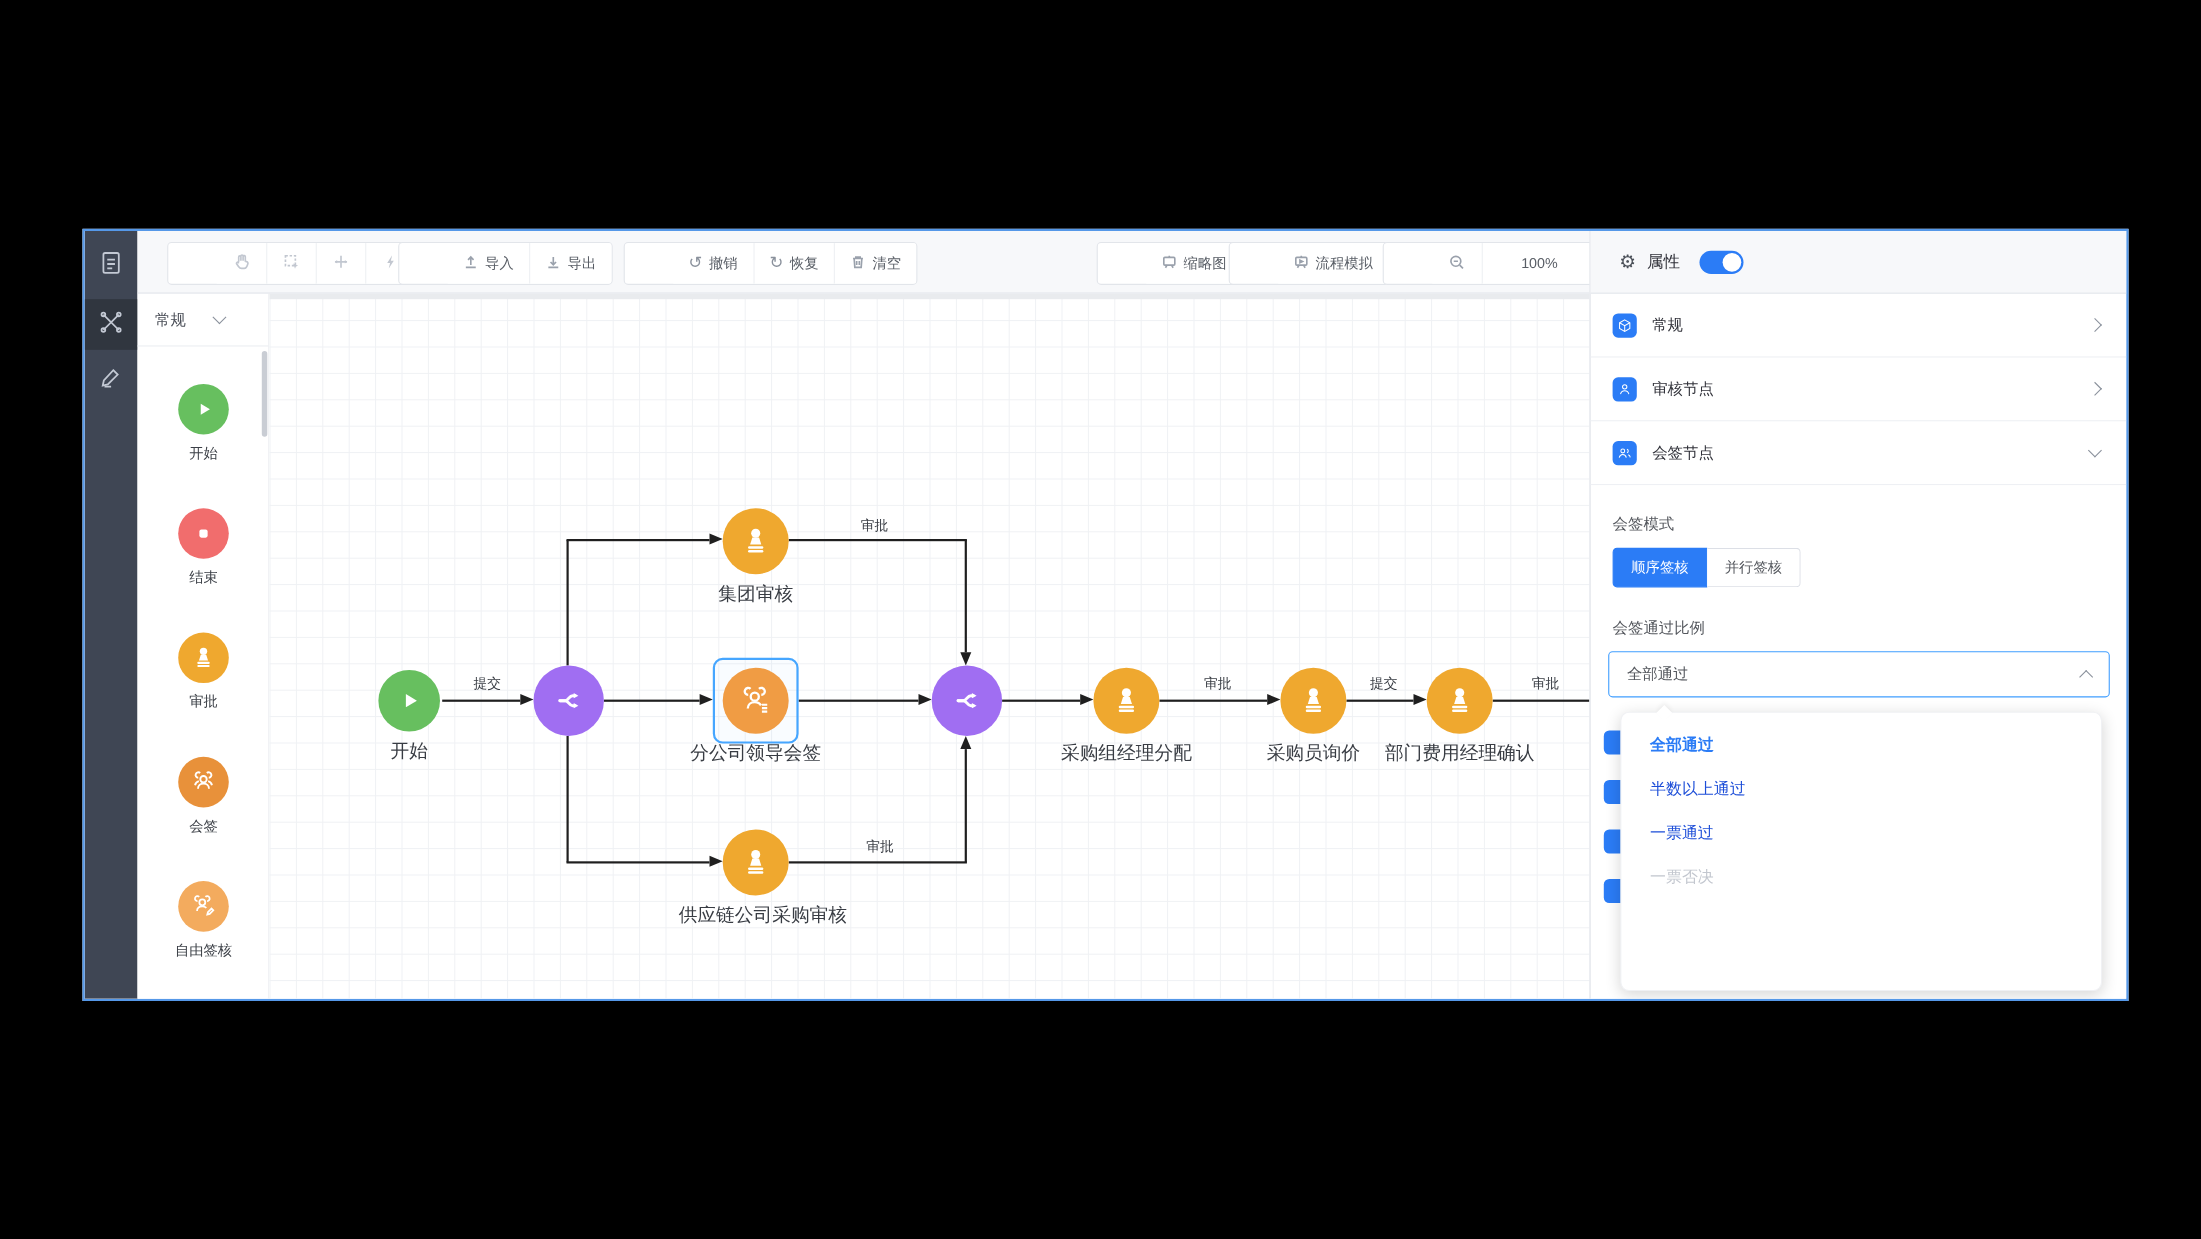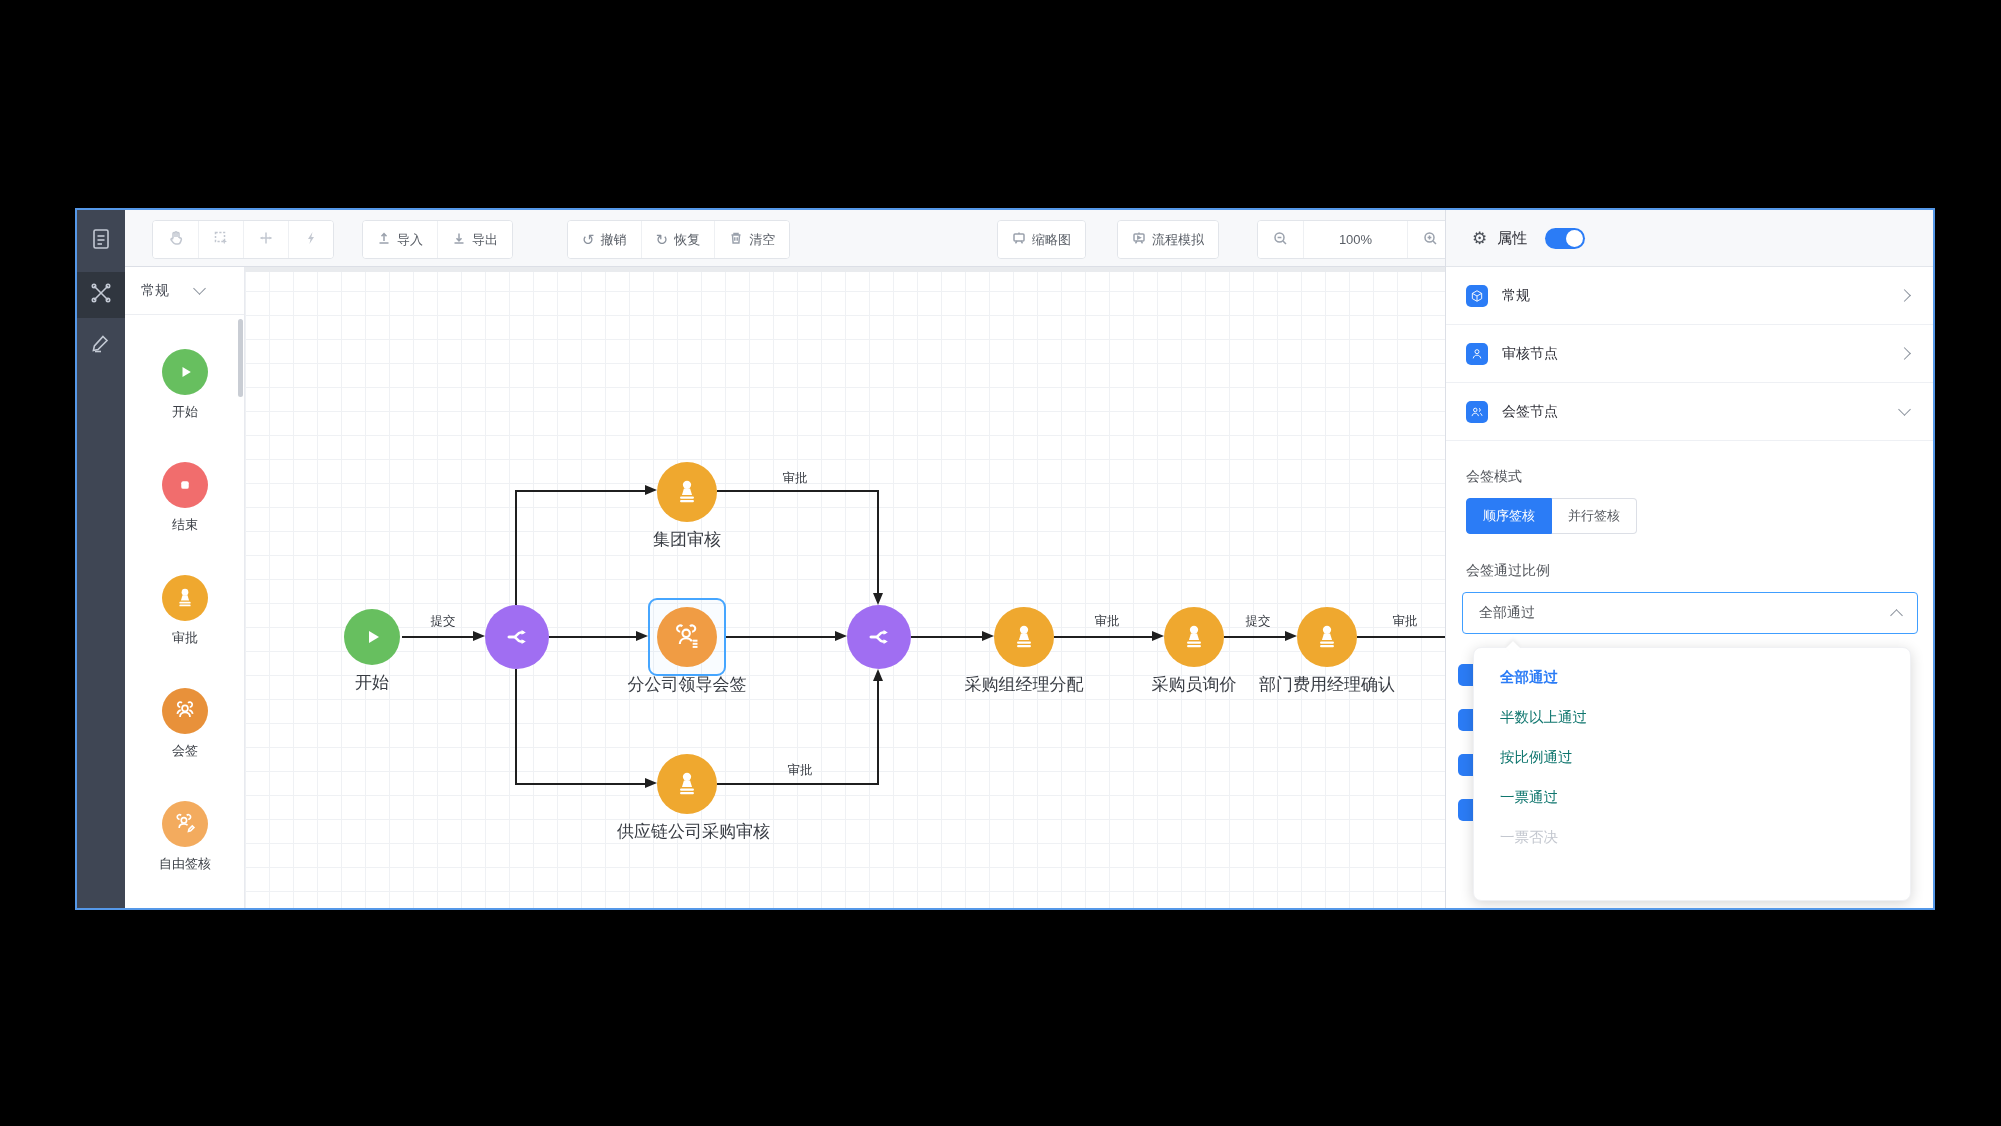--- a/index.html
+++ b/index.html
@@ -10,21 +10,21 @@
   .inner{position:relative;width:1856px;height:698px;overflow:hidden;}
 
   
   .rail{position:absolute;left:0;top:0;width:48px;height:698px;background:#3f4654;}
   .rail-item{position:absolute;left:0;width:48px;height:46px;display:flex;align-items:center;justify-content:center;cursor:pointer;}
   .rail-item.active{background:#30363f;}
   .rail-item svg{stroke:#c3c9d4;fill:none;stroke-width:1.6;}
 
   
   .toolbar{position:absolute;left:48px;top:0;width:1320px;height:57px;background:#f7f8fa;border-bottom:1px solid #dcdfe6;box-sizing:border-box;}
-  .tgroup{position:absolute;top:10px;height:37px;display:flex;background:#fff;border:1px solid #e2e5ea;border-radius:4px;overflow:hidden;}
+  .tgroup{position:absolute;top:10px;height:37px;display:flex;background:#fff;border:1px solid #e2e5ea;border-radius:4px;overflow:hidden;padding-left:44px;}
   .tbtn{height:37px;display:flex;align-items:center;justify-content:center;gap:6px;background:#fff;border:none;
         border-left:1px solid #eef0f3;font-size:13px;color:#595e66;cursor:pointer;padding:0 14px;box-sizing:border-box;font-family:inherit;}
   .tbtn:first-child{border-left:none;}
   .tbtn.iconbtn{width:45px;padding:0;}
   .tbtn svg{stroke:#9aa1ac;fill:none;stroke-width:1.5;}
   .tbtn.disabled svg{stroke:#c2c7d0;}
   .glyph{font-size:15px;color:#8a919c;line-height:1;}
   .zoomtxt{font-size:13px;color:#595e66;width:75px;text-align:center;}
 
   
@@ -81,21 +81,21 @@
   .segbtn:first-child{border-radius:4px 0 0 4px;}
   .segbtn:last-child{border-radius:0 4px 4px 0;border-left:none;}
   .select{position:absolute;left:16px;width:456px;height:42px;border:1px solid #409eff;border-radius:4px;box-sizing:border-box;
           display:flex;align-items:center;padding:0 16px;font-size:14px;color:#54575d;cursor:pointer;background:#fff;z-index:12;}
   .select .chev{margin-left:auto;}
   .sliver{position:absolute;left:12px;width:22px;height:22px;border-radius:5px;background:#2b7cf6;z-index:1;}
   .dropdown{position:absolute;left:27px;top:437px;width:438px;height:254px;background:#fff;border-radius:8px;z-index:20;
             box-shadow:0 3px 14px rgba(0,0,0,.16);border:1px solid #f0f1f4;box-sizing:border-box;padding-top:9px;}
   .caret{position:absolute;left:34px;top:-5px;width:10px;height:10px;background:#fff;transform:rotate(45deg);
          box-shadow:-2px -2px 4px rgba(0,0,0,.05);}
-  .opt{height:40px;display:flex;align-items:center;padding-left:26px;font-size:14.5px;color:#0f766e;cursor:pointer;}
+  .opt{height:40px;display:flex;align-items:center;padding-left:26px;font-size:14.5px;color:#1d4ed8;cursor:pointer;}
   .opt.sel{color:#2b7cf6;font-weight:bold;}
   .opt.dis{color:#c3c7cf;cursor:not-allowed;}
 </style>
 </head>
 <body>
 
 <div class="stage">
 <div class="appwin">
 <div class="inner">
 
@@ -504,21 +504,20 @@
 
     <div class="sliver" style="top:454px;"></div>
     <div class="sliver" style="top:499px;"></div>
     <div class="sliver" style="top:544px;"></div>
     <div class="sliver" style="top:589px;"></div>
 
     <div class="dropdown">
       <div class="caret"></div>
       <div class="opt sel">全部通过</div>
       <div class="opt">半数以上通过</div>
-      <div class="opt">按比例通过</div>
       <div class="opt">一票通过</div>
       <div class="opt dis">一票否决</div>
     </div>
   </div>
 
 </div>
 </div>
 </div>
 
 </body></html>

